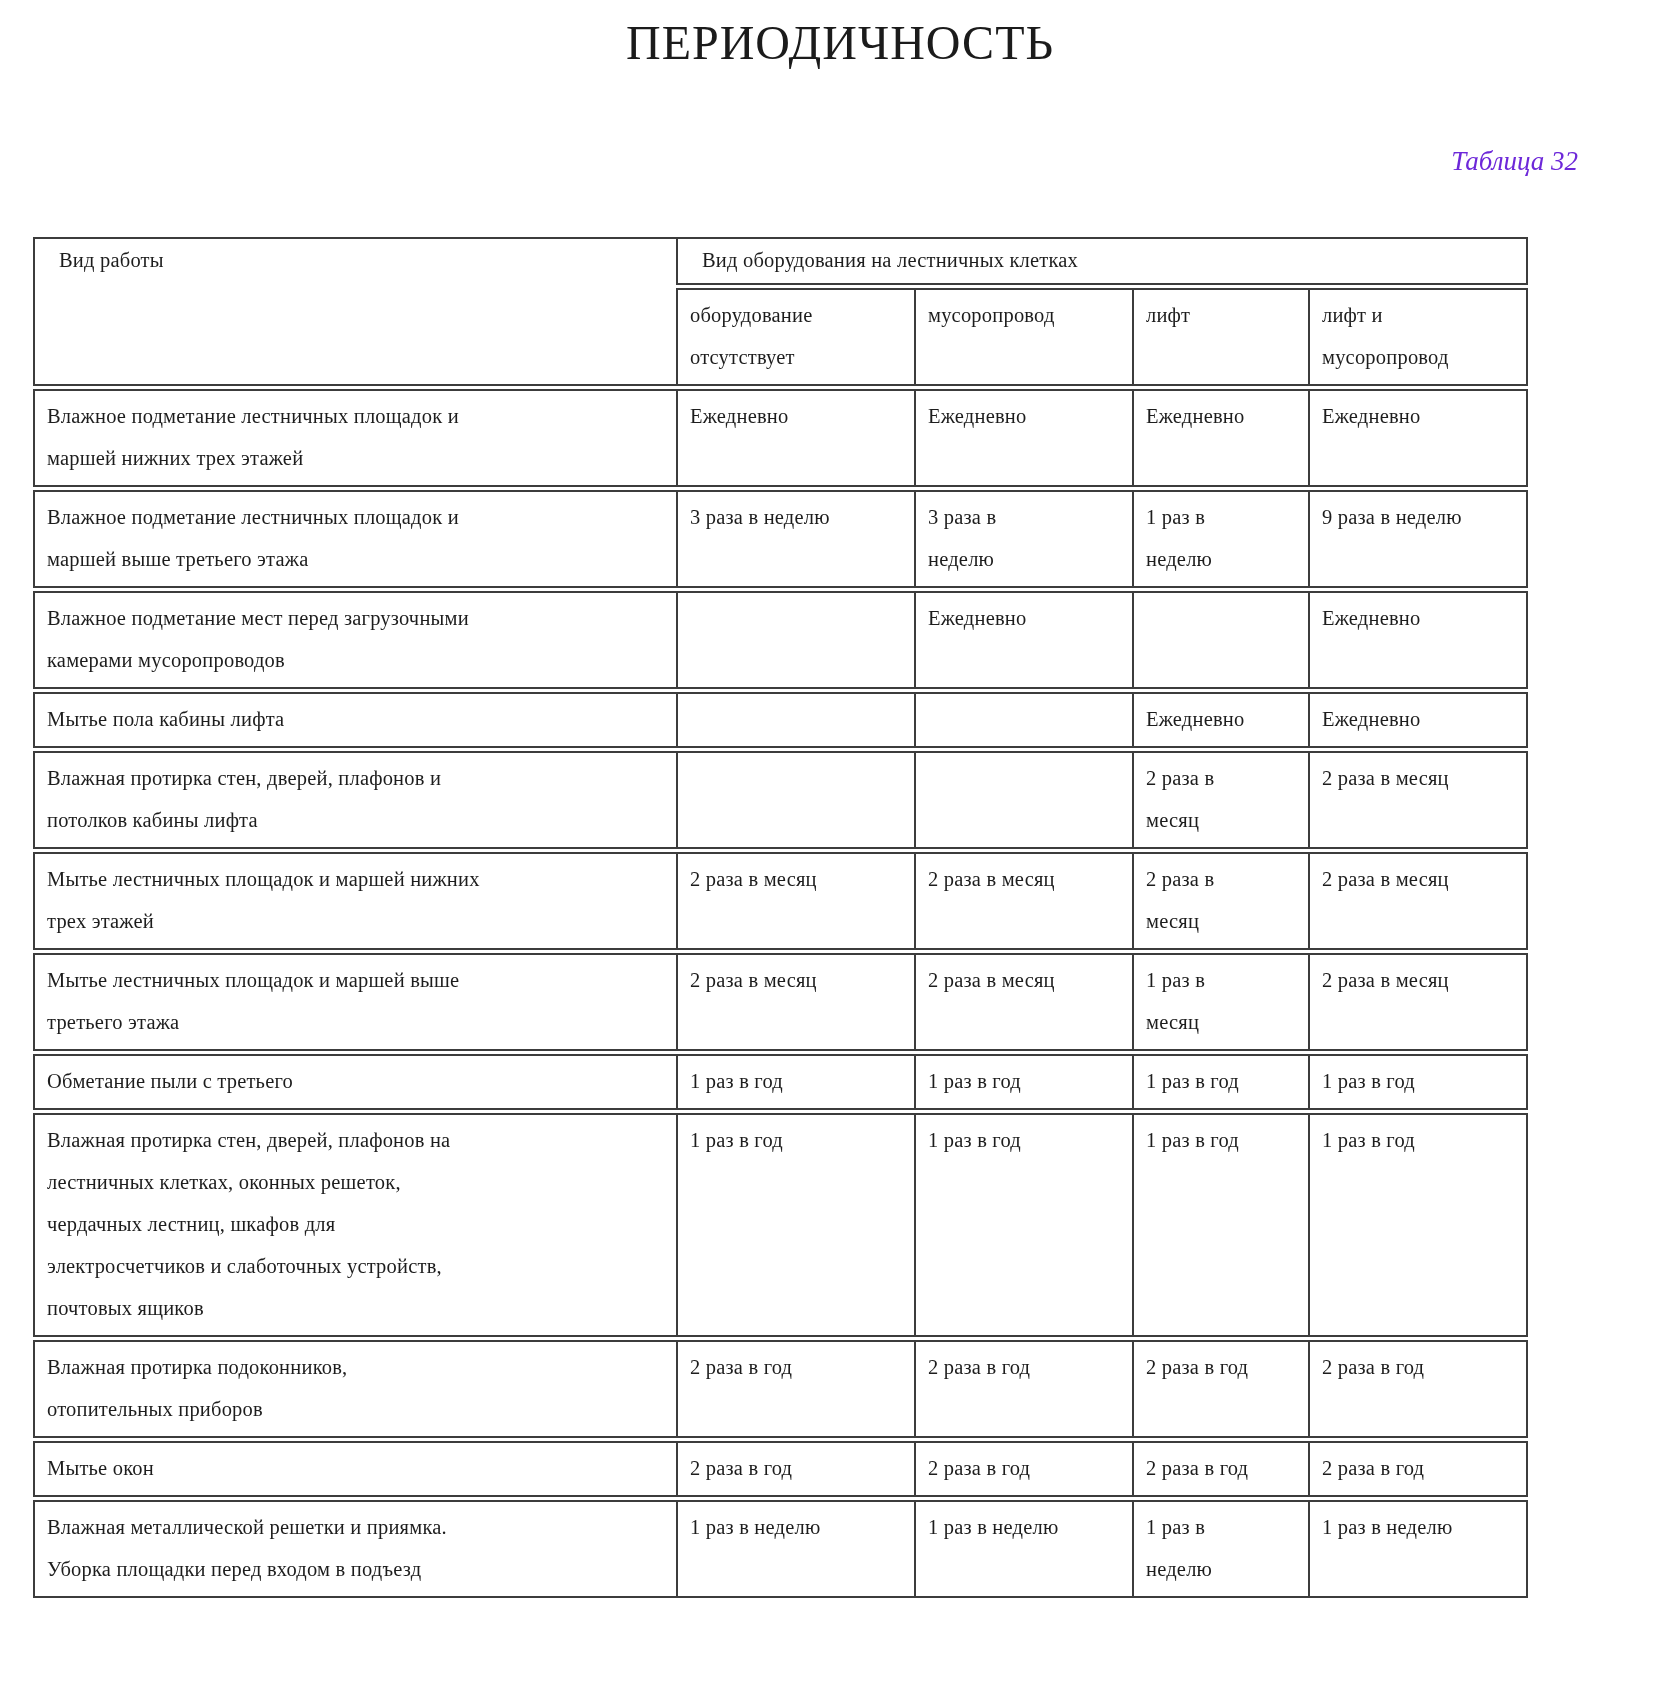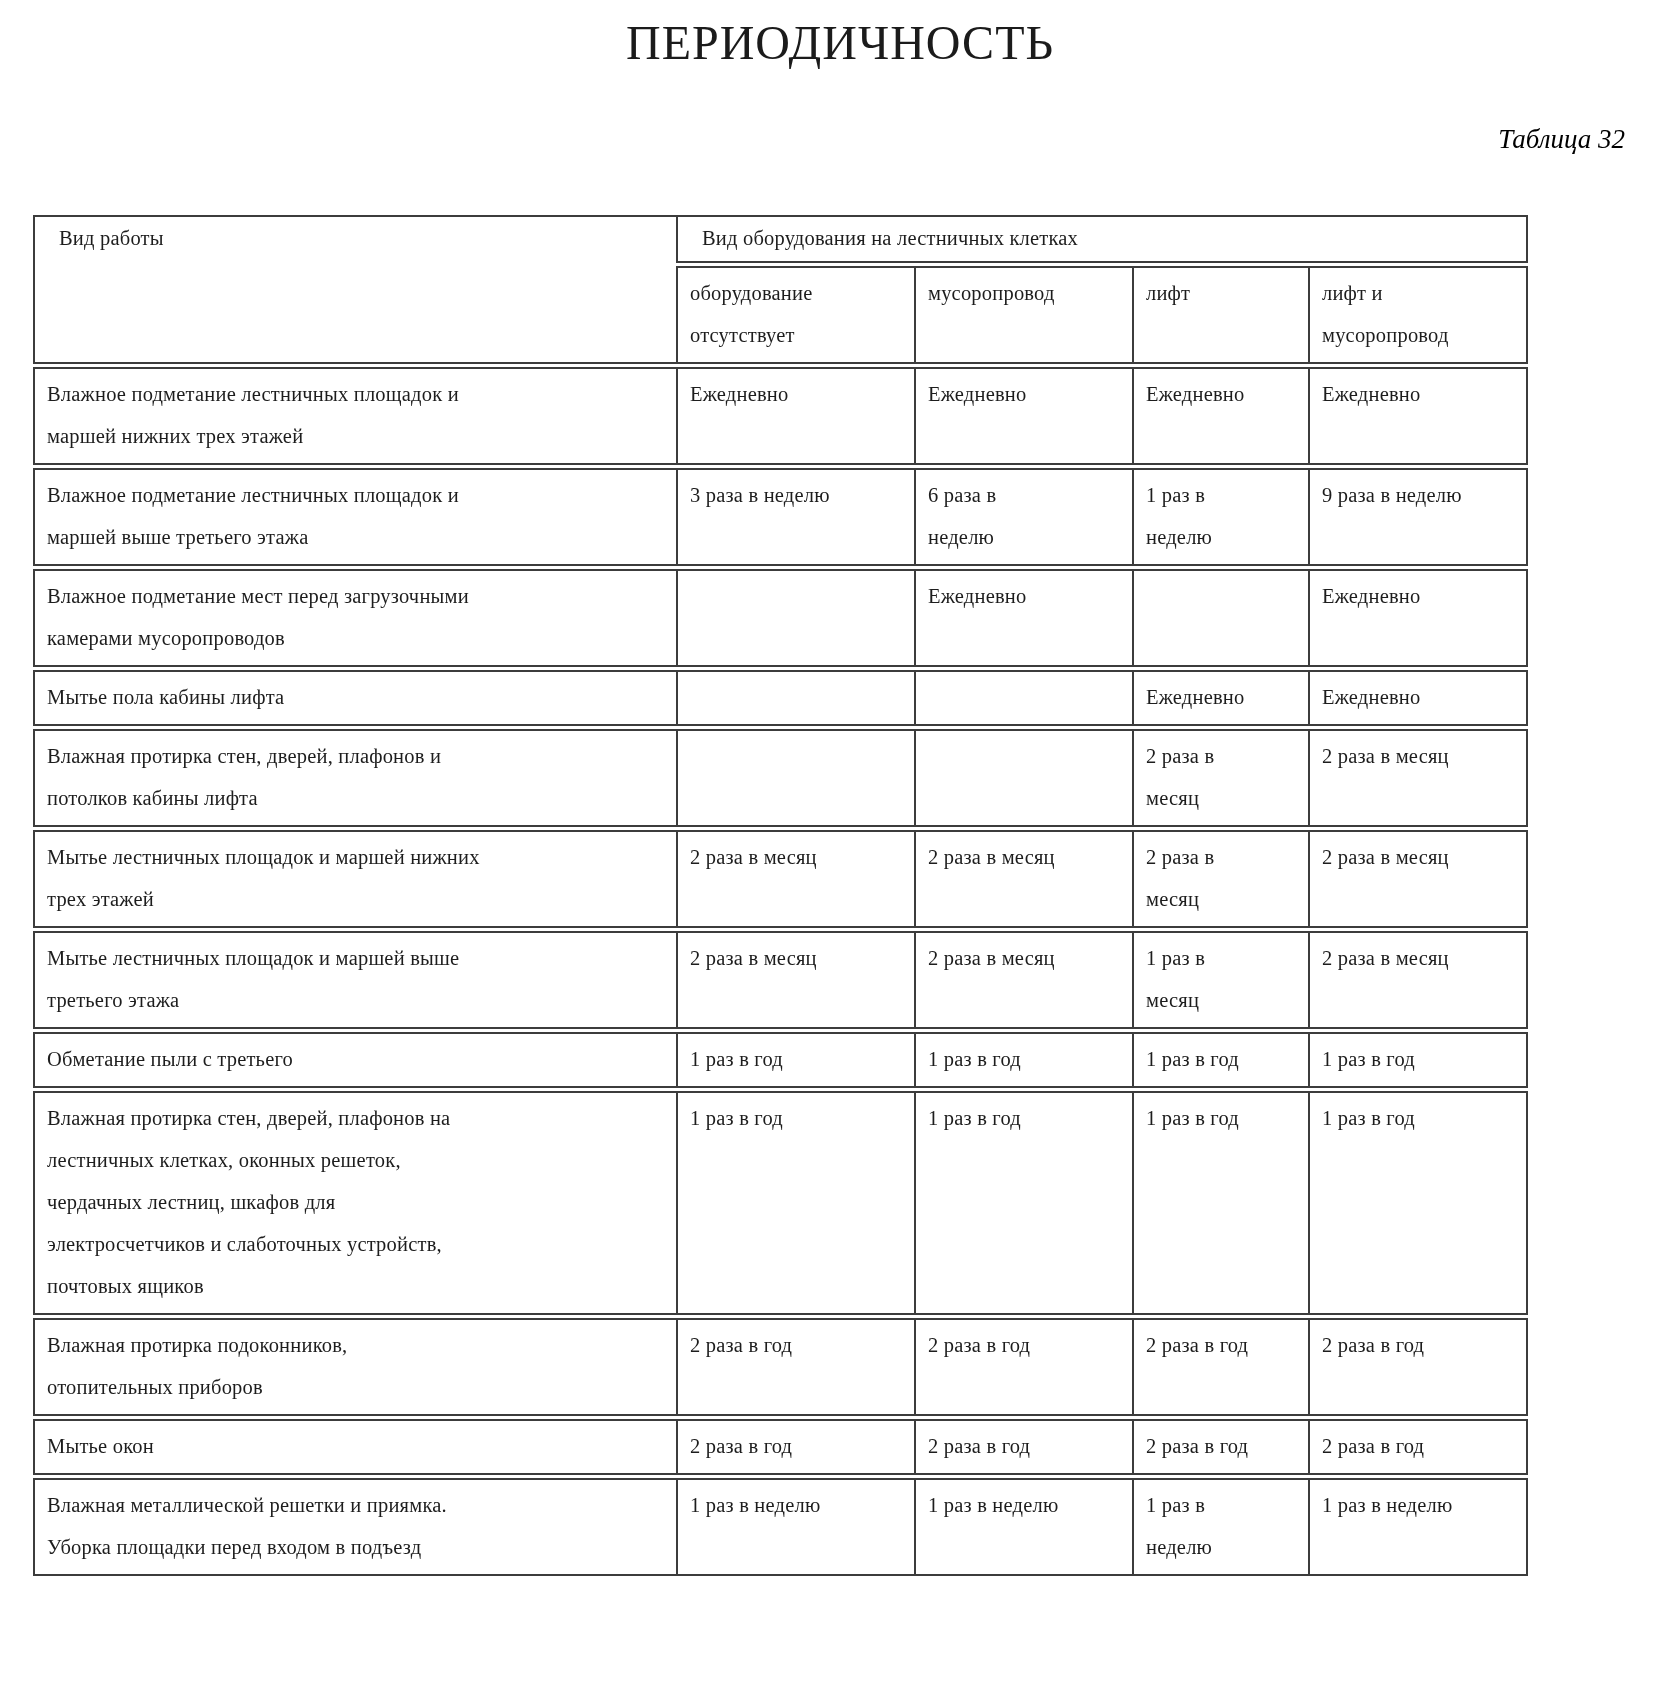--- a/index.html
+++ b/index.html
@@ -23,27 +23,27 @@
   .doc-title {
     padding-top: 4px;
     text-align: center;
     font-size: 48px;
     line-height: 78px;
     letter-spacing: 1px;
     color: #1b1b1b;
     font-weight: normal;
   }
   .table-caption {
-    margin-top: 40px;
-    padding-right: 55px;
+    margin-top: 62px;
+    padding-right: 102px;
     text-align: right;
     font-style: italic;
     font-size: 27px;
     line-height: 34px;
-    color: #000000;
+    color: #6d28d9;
   }
   table.freq-table {
     margin: 56px 0 0 33px;
     width: 1495px;
     table-layout: fixed;
     border-collapse: separate;
     border-spacing: 0 3px;
     font-size: 20.5px;
     letter-spacing: 0.2px;
   }
@@ -108,21 +108,21 @@
 маршей нижних трех этажей</td>
         <td>Ежедневно</td>
         <td>Ежедневно</td>
         <td>Ежедневно</td>
         <td>Ежедневно</td>
       </tr>
       <tr>
         <td>Влажное подметание лестничных площадок и
 маршей выше третьего этажа</td>
         <td>3 раза в неделю</td>
-        <td>6 раза в
+        <td>3 раза в
 неделю</td>
         <td>1 раз в
 неделю</td>
         <td>9 раза в неделю</td>
       </tr>
       <tr>
         <td>Влажное подметание мест перед загрузочными
 камерами мусоропроводов</td>
         <td></td>
         <td>Ежедневно</td>

